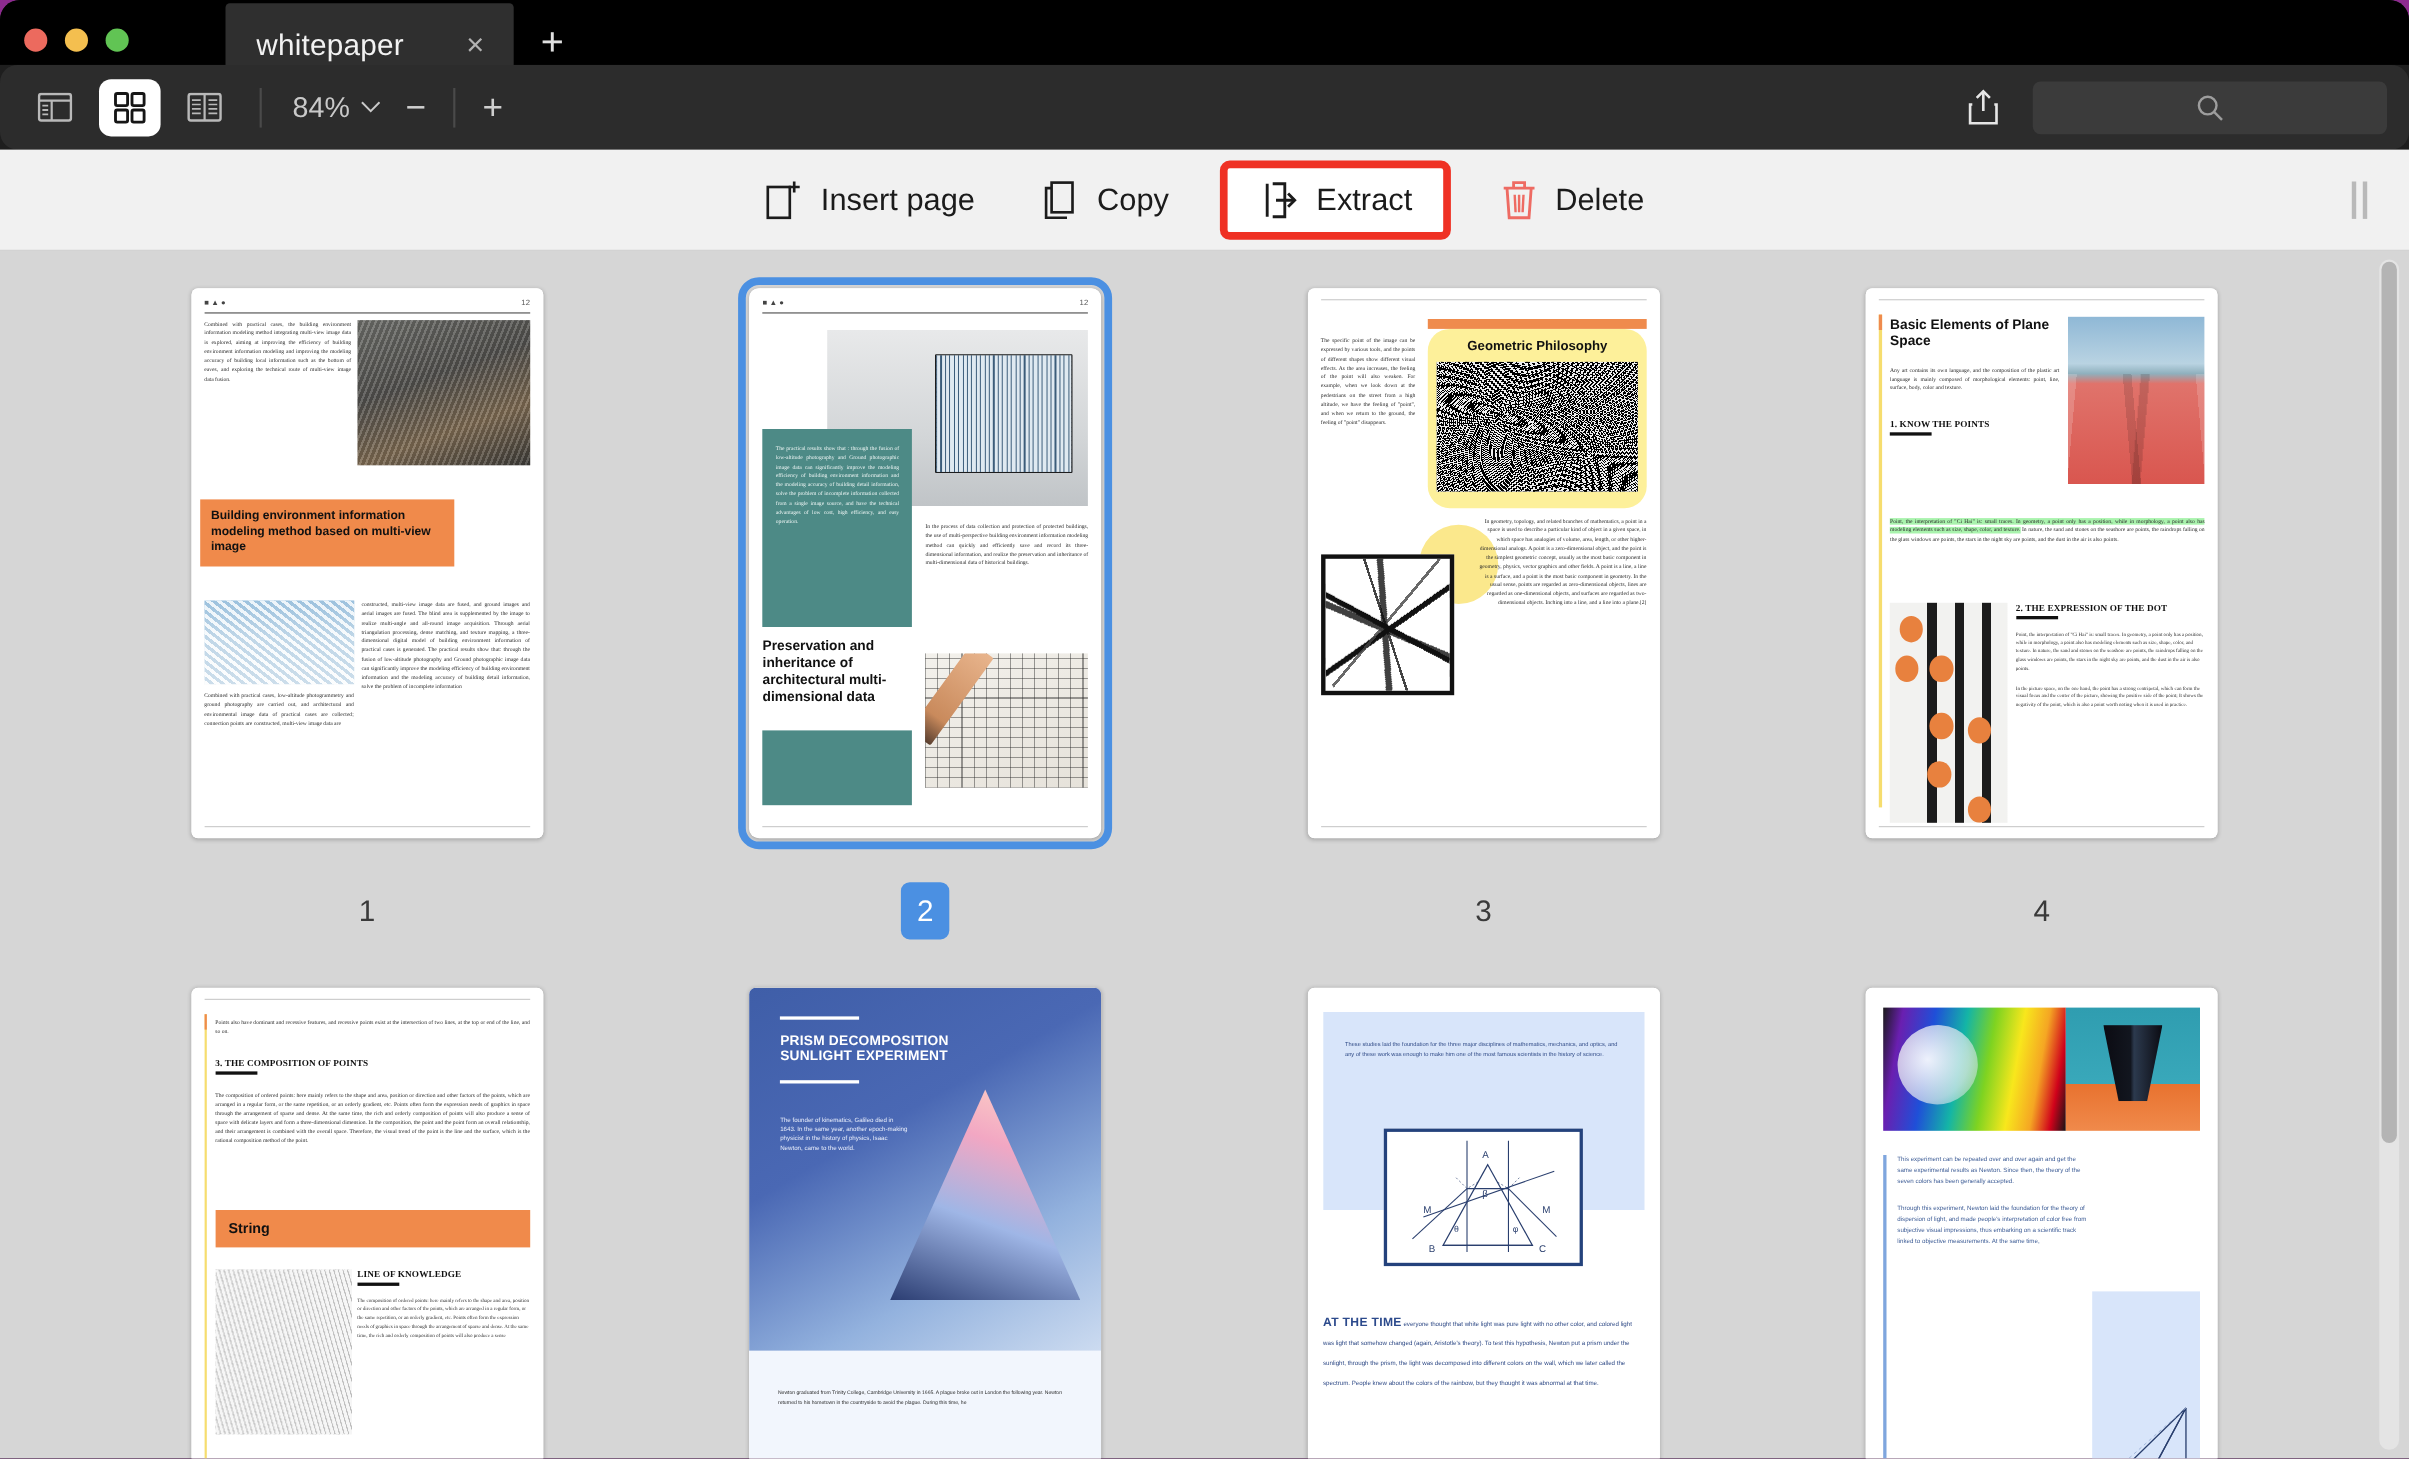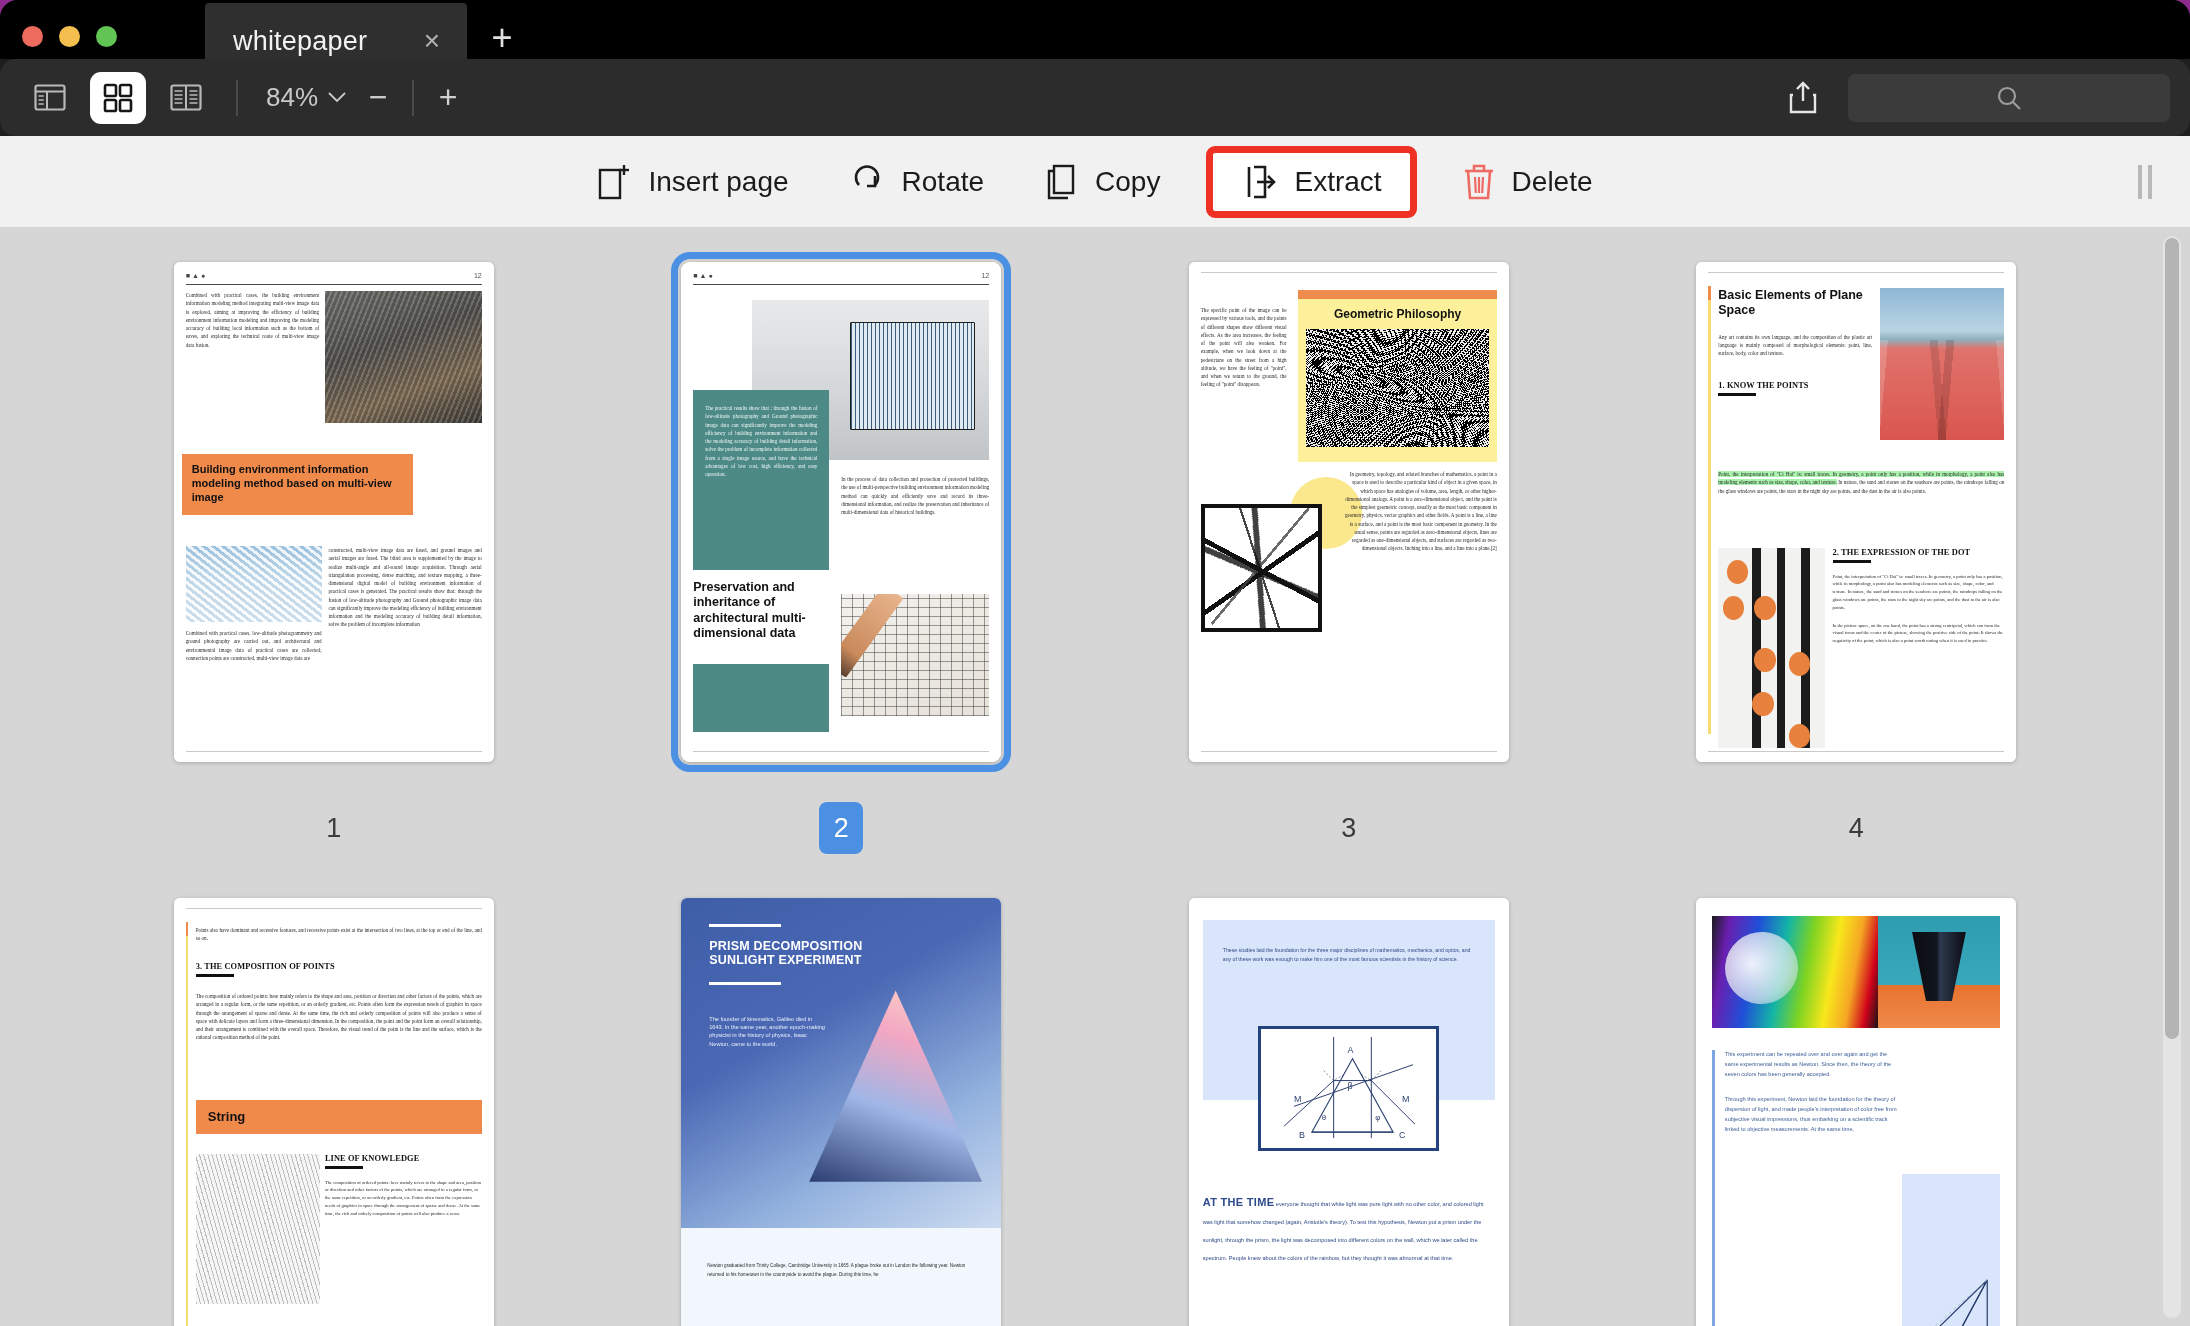--- a/index.html
+++ b/index.html
@@ -191,21 +191,21 @@
       linear-gradient(150deg,#f3f1ec 0%, #e6e2da 100%);
     position: relative; overflow: hidden;
   }
   .img-blueprint::after {
     content:""; position:absolute; left:8%; top:-10%; width:16%; height:80%;
     background: linear-gradient(180deg,#e8b48c 0%, #c98a5c 75%, #5b4030 100%);
     transform: rotate(36deg); border-radius: 2px;
   }
   .teal { background: #4d8a86; }
   .teal-txt { color: #eef6f5; }
-  .yellow-panel { background: #fdf09a; }
+  .yellow-panel { background: #fdf09a; border-radius: 20px; }
   .orange-strip { background: #ef8b4d; }
   .img-moire {
     background:
       repeating-radial-gradient(ellipse at 30% 40%, #111 0 1.1px, #fff 1.1px 3.2px),
       repeating-radial-gradient(ellipse at 75% 70%, #111 0 1.1px, #fff 1.1px 3.6px);
     background-blend-mode: difference;
   }
   .img-lines {
     background: #fff; border: 4px solid #111; position: relative; overflow: hidden;
   }
@@ -391,27 +391,20 @@
       <div class="action">
         <svg width="34" height="40" viewBox="0 0 34 40">
           <rect x="3" y="8" width="20" height="28" fill="none" stroke="#1b1b1b" stroke-width="2.4"></rect>
           <line x1="27" y1="3" x2="27" y2="13" stroke="#1b1b1b" stroke-width="2.4"></line>
           <line x1="22" y1="8" x2="32" y2="8" stroke="#1b1b1b" stroke-width="2.4"></line>
         </svg>
         <span>Insert page</span>
       </div>
 
 
-      <div class="action">
-        <svg width="36" height="38" viewBox="0 0 36 38">
-          <path d="M26 22 A11 11 0 1 0 10 22" fill="none" stroke="#1b1b1b" stroke-width="2.6"></path>
-          <path d="M26 13 L26 23 L18 23" fill="none" stroke="#1b1b1b" stroke-width="2.6"></path>
-        </svg>
-        <span>Rotate</span>
-      </div>
 
       <div class="action">
         <svg width="34" height="40" viewBox="0 0 34 40">
           <rect x="10" y="4" width="19" height="27" fill="none" stroke="#1b1b1b" stroke-width="2.4"></rect>
           <path d="M10 9 L5 9 L5 36 L24 36" fill="none" stroke="#1b1b1b" stroke-width="2.4"></path>
         </svg>
         <span>Copy</span>
       </div>
 
 

